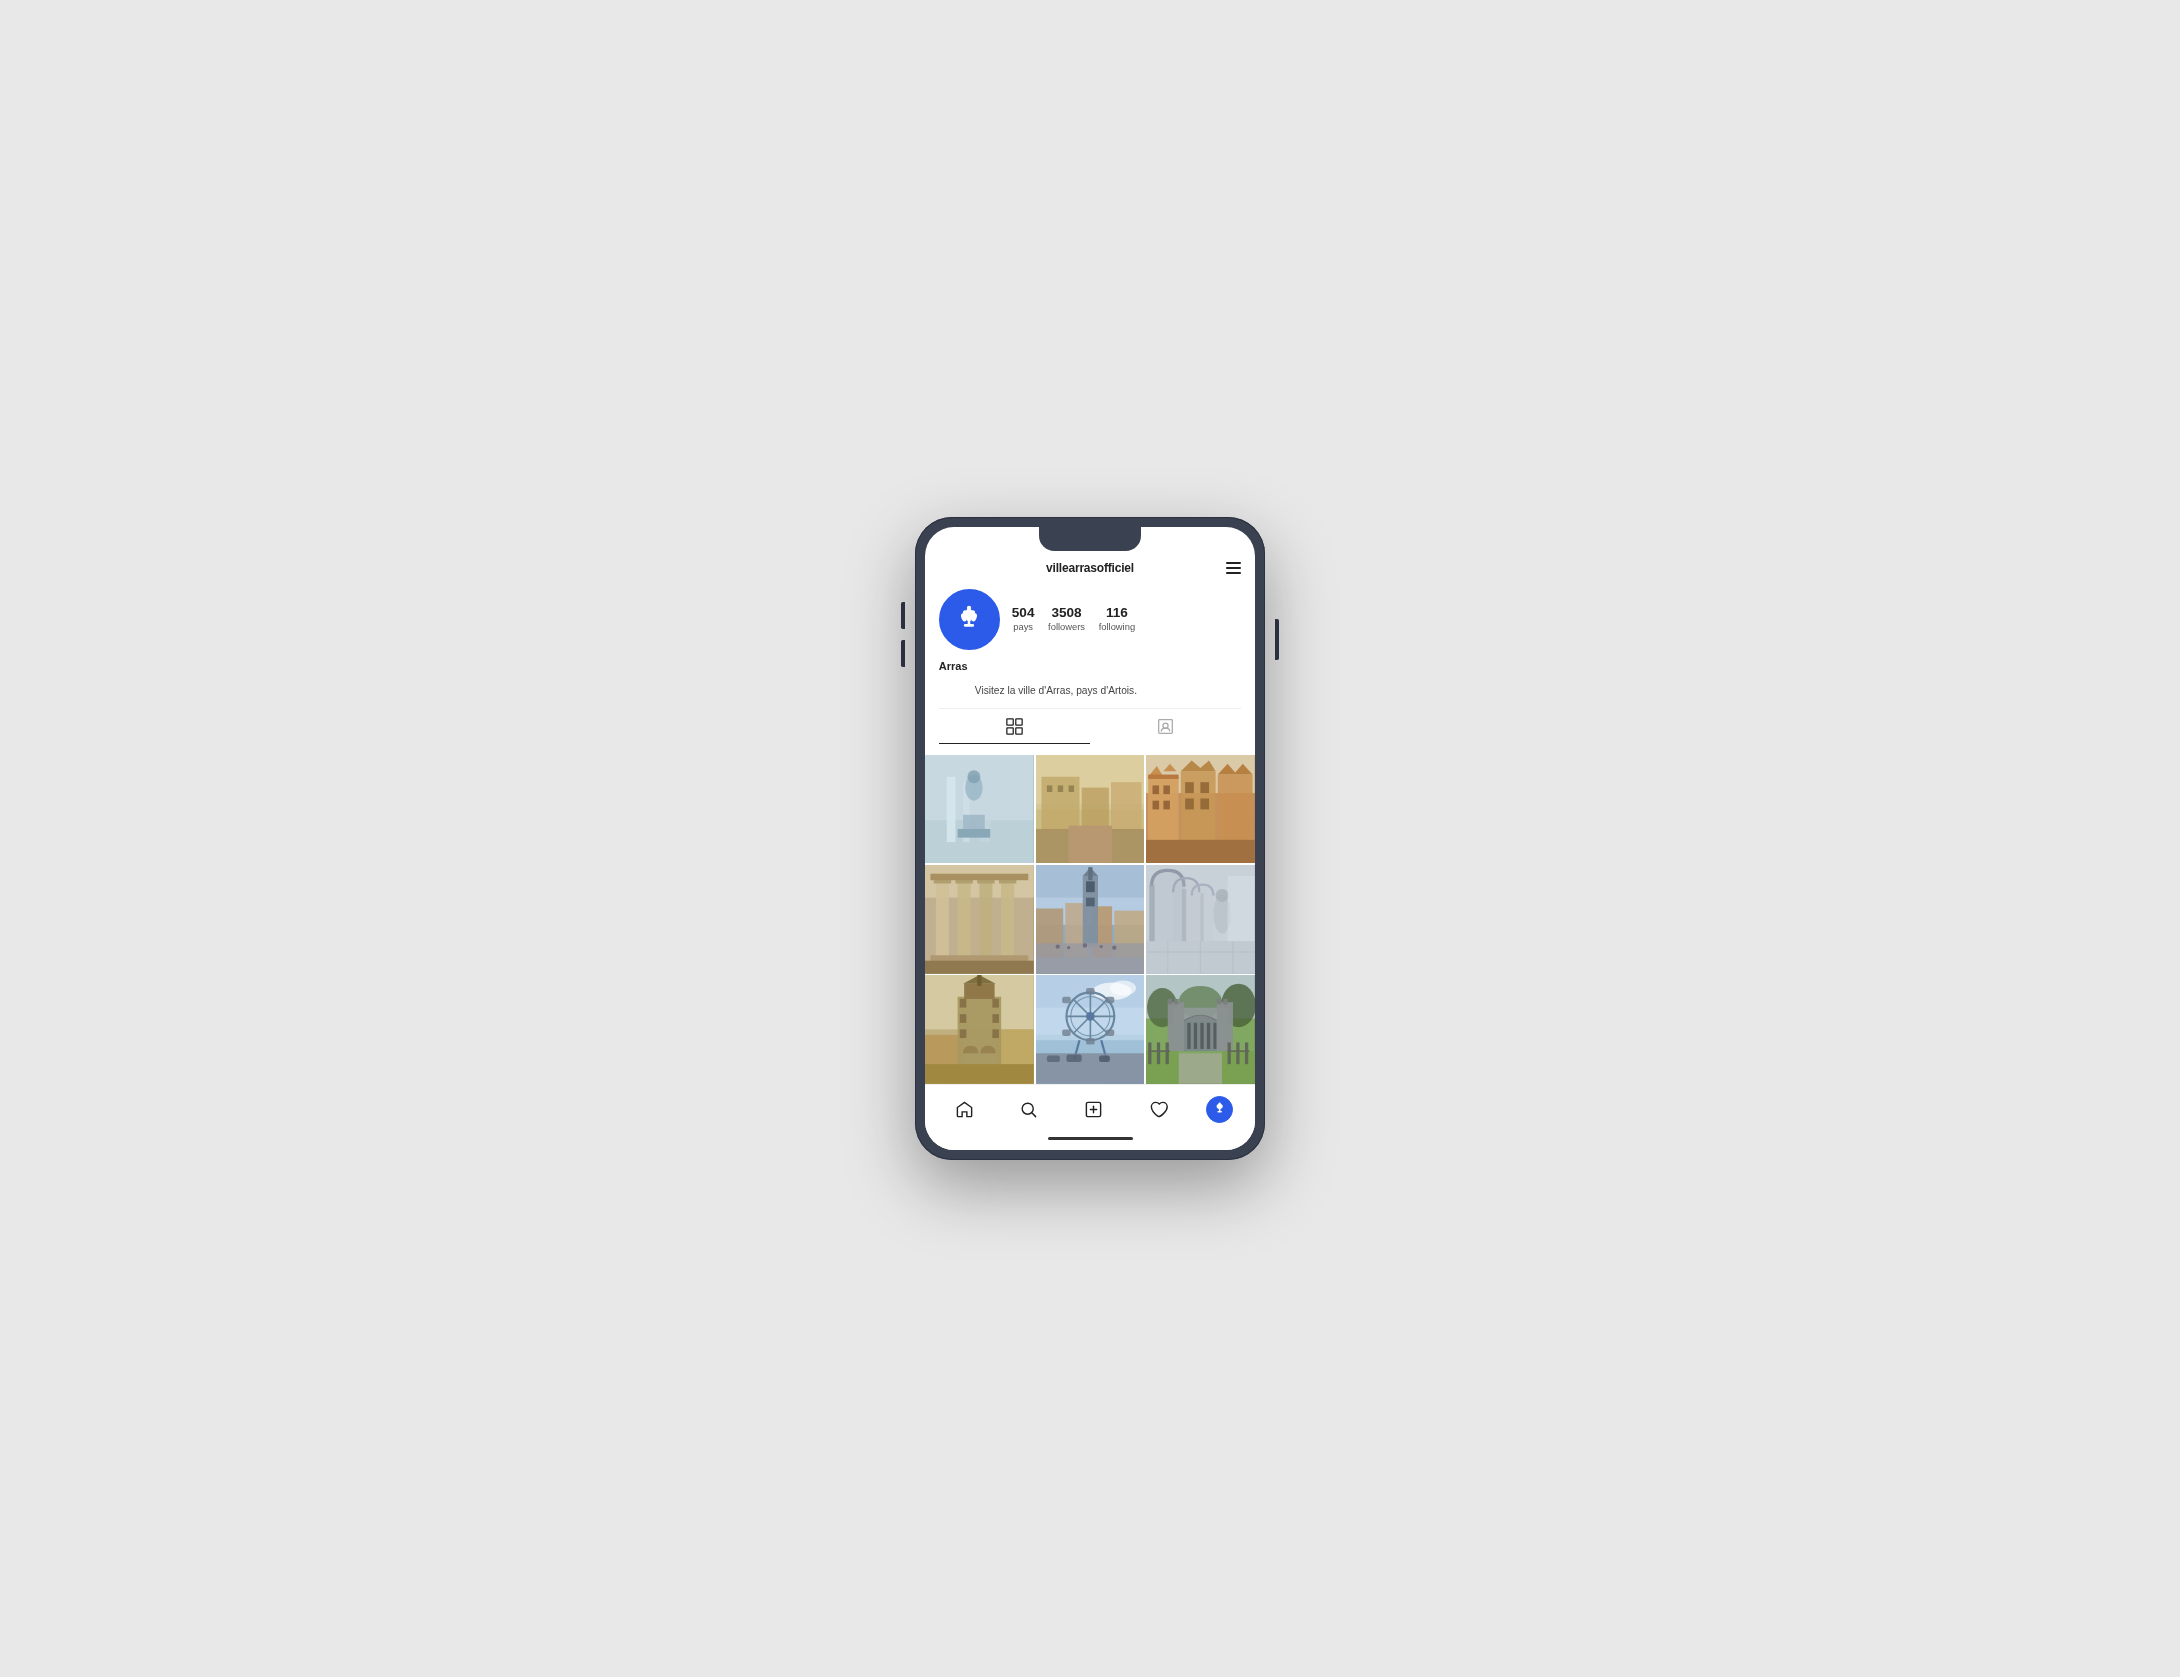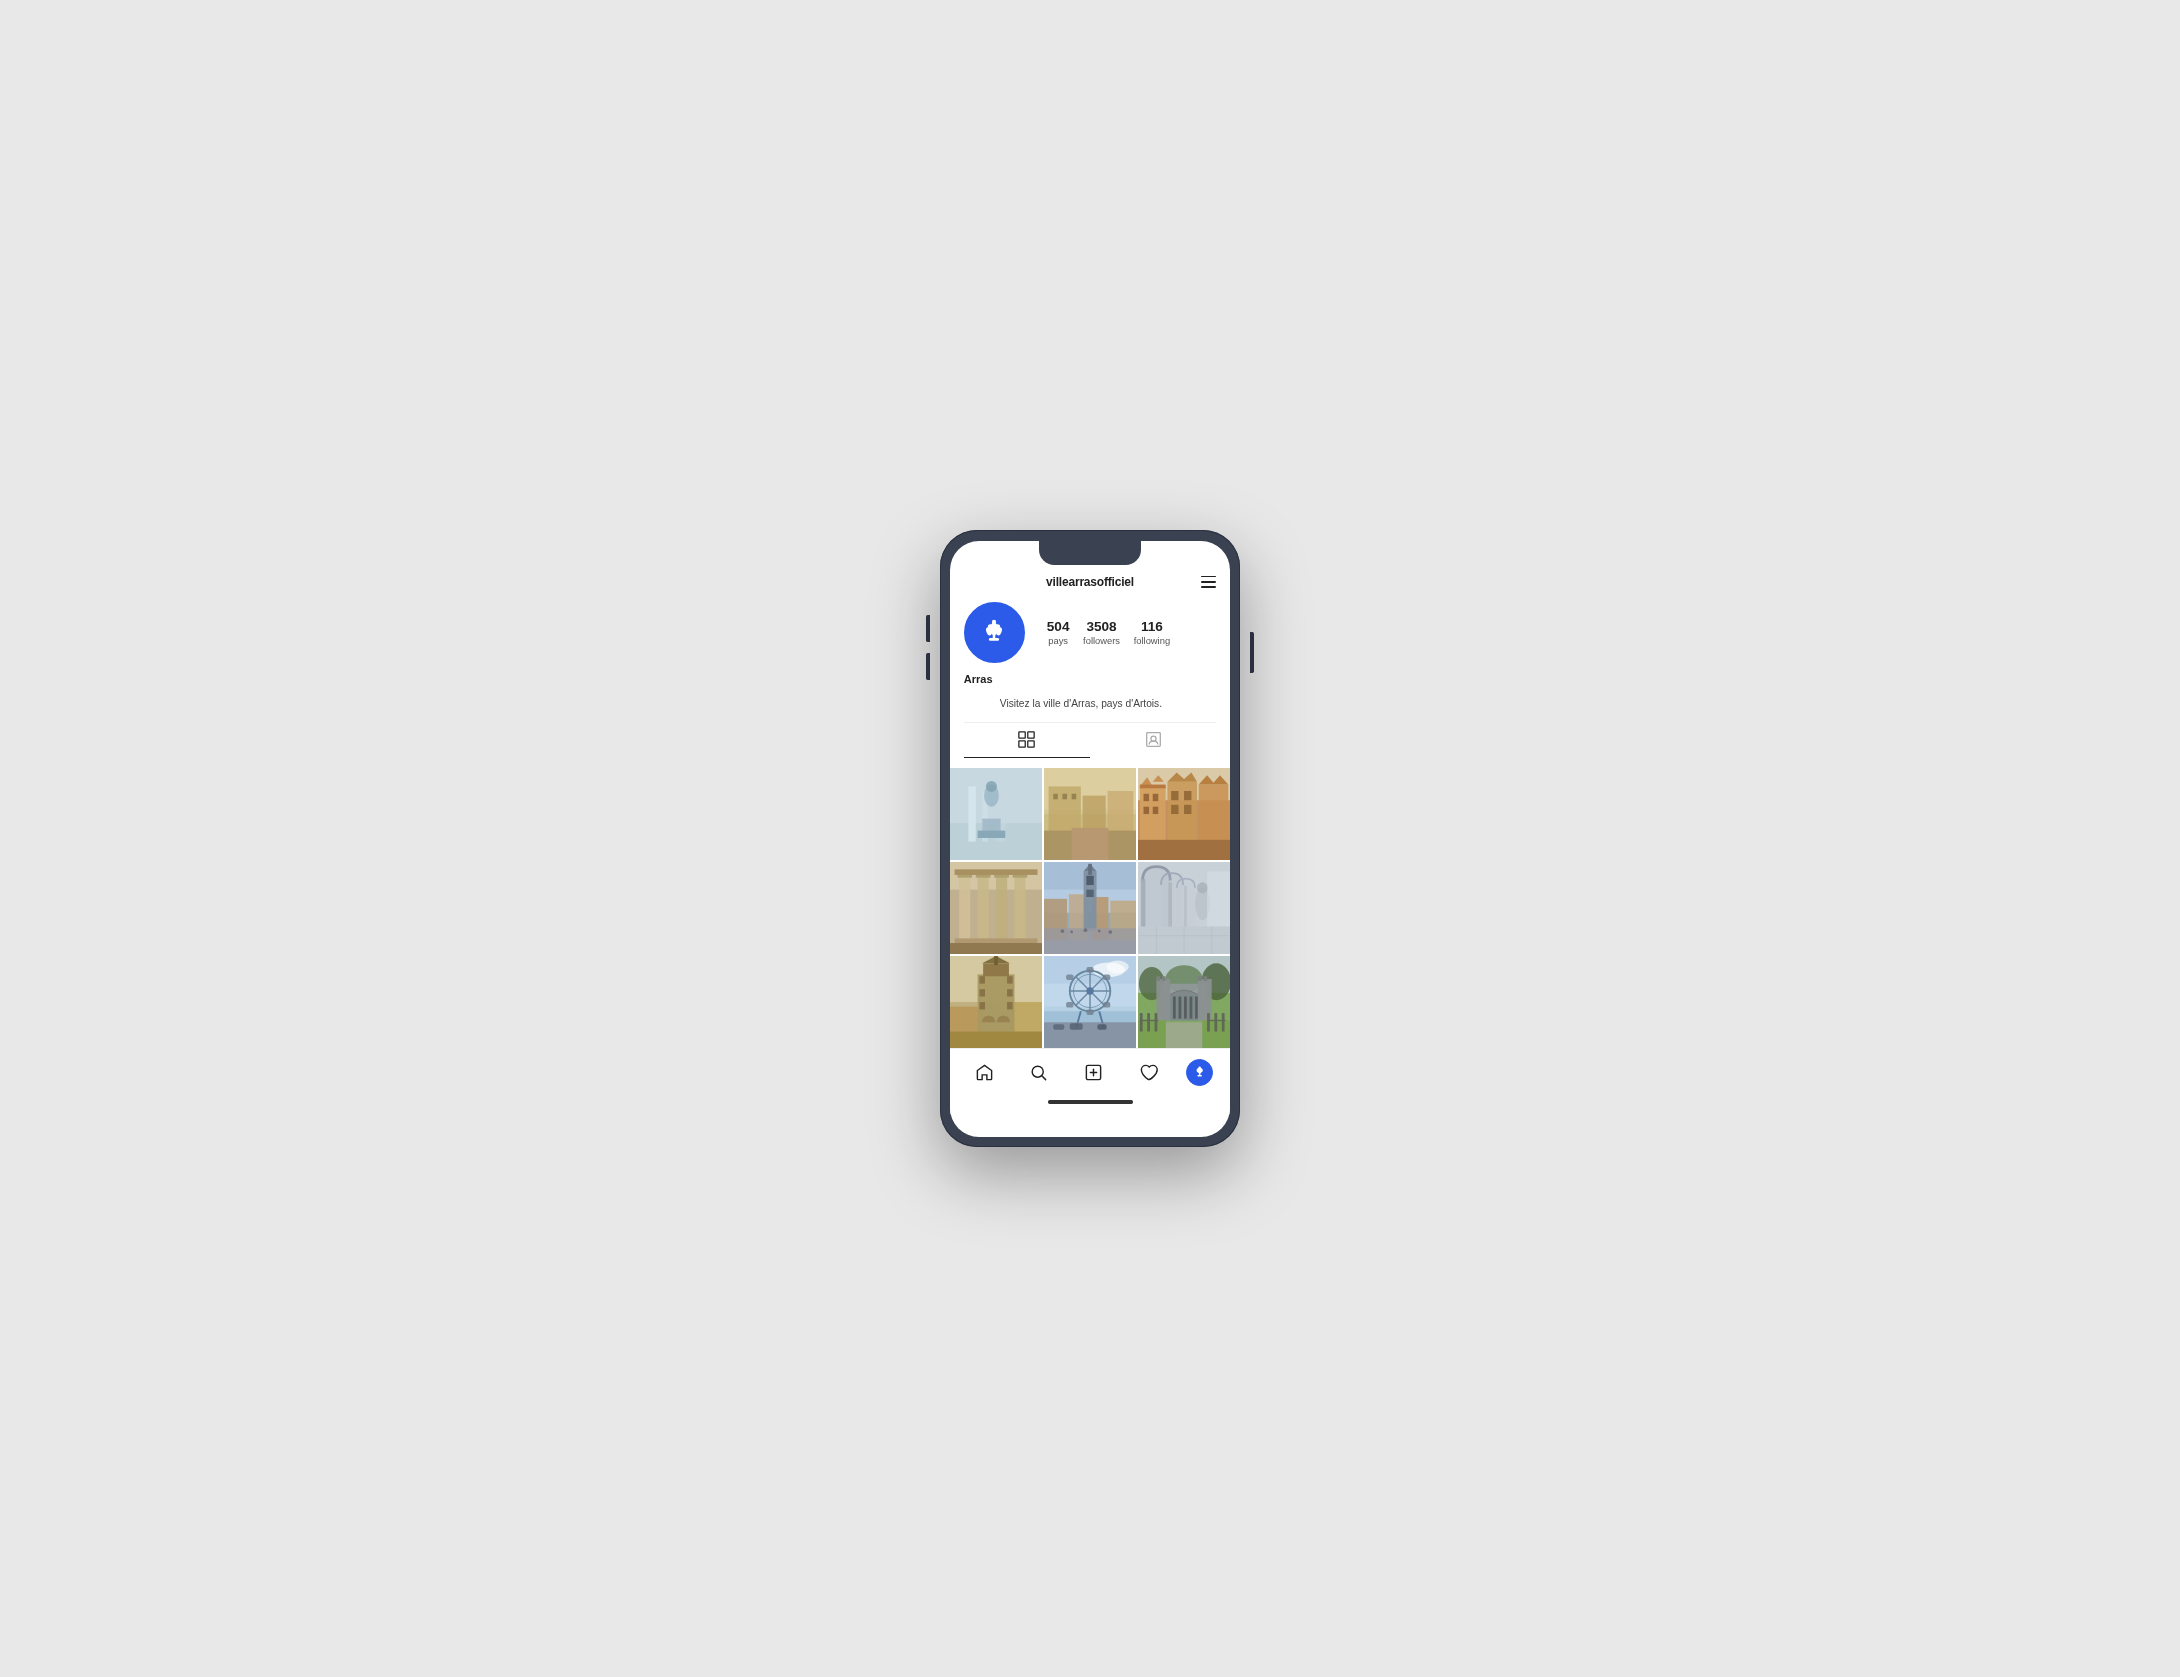--- a/index.html
+++ b/index.html
@@ -7,21 +7,21 @@
     body {
       background: #e8e8e8;
       display: flex;
       align-items: center;
       justify-content: center;
       min-height: 100vh;
       font-family: -apple-system, BlinkMacSystemFont, 'Segoe UI', sans-serif;
     }
 
     .phone-outer {
-      width: 300px;
+      width: 350px;
       background: #3a4150;
       border-radius: 37px;
       padding: 10.2px;
       box-shadow: 0 25.6px 68px rgba(0,0,0,0.35), inset 0 0 0 0.9px #2a3040;
       position: relative;
     }
 
     .phone-inner {
       background: #ffffff;
       border-radius: 29px;
@@ -105,21 +105,21 @@
       border-radius: 0.9px;
     }
 
     
     .profile-section {
       padding: 6.8px 13.6px 10.2px;
     }
     .profile-top {
       display: flex;
       align-items: center;
-      gap: 22px;
+      gap: 12px;
       margin-bottom: 10.2px;
     }
     .avatar {
       width: 61px;
       height: 61px;
       border-radius: 50%;
       background: #2b5be8;
       display: flex;
       align-items: center;
       justify-content: center;

